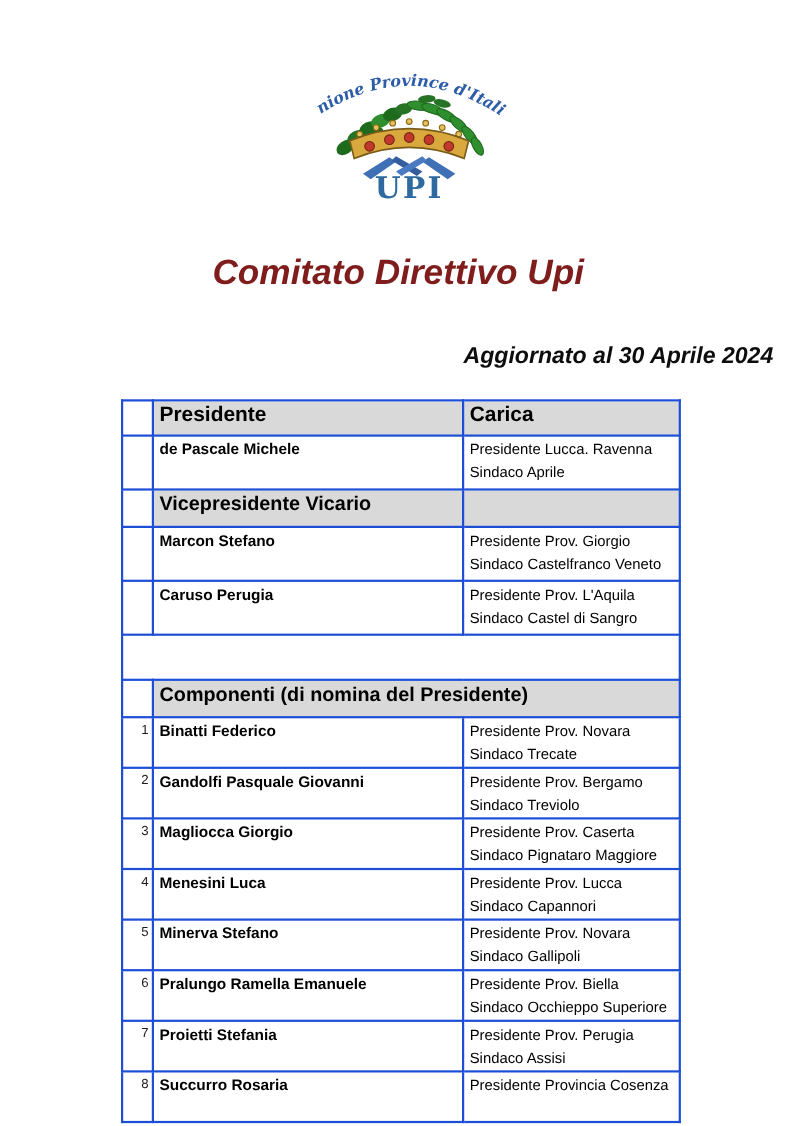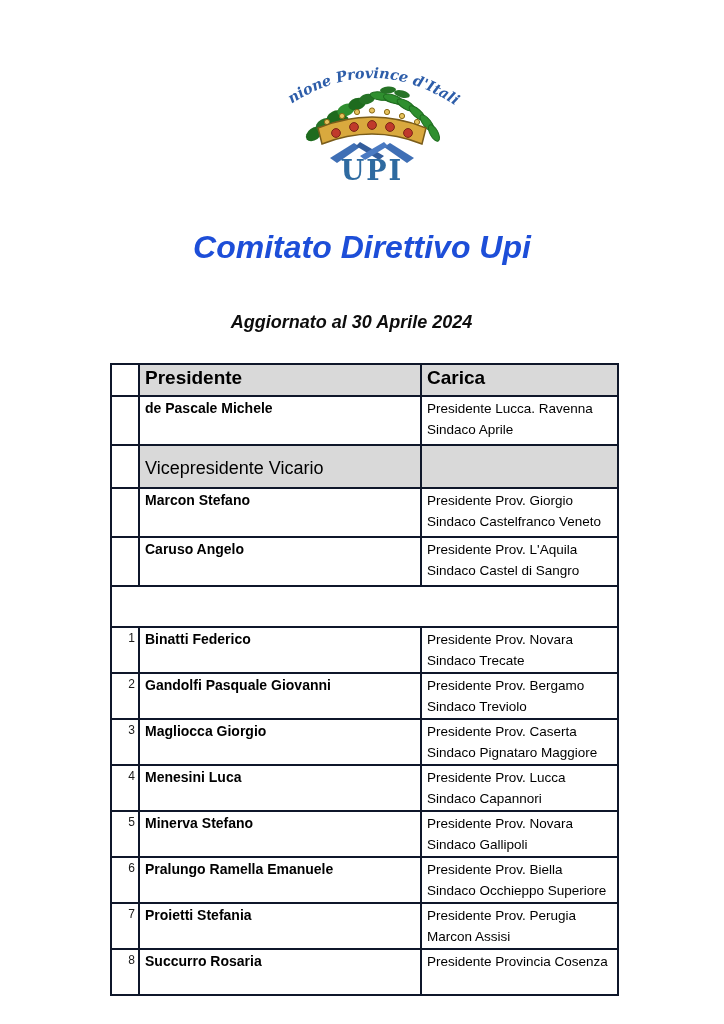--- a/index.html
+++ b/index.html
@@ -5,44 +5,44 @@
   html,body{margin:0;padding:0}
   body{
     width:724px;height:1024px;position:relative;background:#ffffff;
     font-family:"Liberation Sans",sans-serif;color:#000;overflow:hidden;
   }
   
   .logo{position:absolute;left:280px;top:46px;width:184px;height:140px}
   
   .doc-title{
     position:absolute;left:0;top:229px;width:724px;text-align:center;
-    font-size:32px;font-weight:bold;font-style:italic;letter-spacing:0px;color:#1d4ed8;
+    font-size:32px;font-weight:bold;font-style:italic;letter-spacing:0px;color:#7f1d1d;
   }
   .doc-subtitle{
-    position:absolute;left:0;top:312px;width:703px;text-align:center;
-    font-size:18px;font-weight:bold;font-style:italic;color:#0d0d0d;
+    position:absolute;left:0;top:312px;width:703px;text-align:right;
+    font-size:21px;font-weight:bold;font-style:italic;color:#0d0d0d;
   }
   
   table.committee{
     position:absolute;left:110px;top:363px;width:507px;
     border-collapse:collapse;table-layout:fixed;
   }
   .committee td,.committee th{
-    border:2px solid #0f172a;vertical-align:top;padding:0;overflow:hidden;
+    border:2px solid #1d4ed8;vertical-align:top;padding:0;overflow:hidden;
     font-family:"Liberation Sans",sans-serif;
   }
   .committee th{
     background:#d9d9d9;text-align:left;font-size:19px;font-weight:bold;
     padding:2px 5px;height:26px;
   }
   .committee th.corner{background:#ffffff}
   td.num{font-size:12px;text-align:right;padding:3px 3px 0 0;color:#1a1a1a}
   td.name{font-weight:bold;font-size:14px;padding:3px 5px 0 5px}
   td.role{font-size:13.5px;padding:2px 5px 0 5px;line-height:20.5px}
-  td.section-label{background:#d9d9d9;font-weight:normal;font-size:18px;padding:12px 5px 0 5px}
+  td.section-label{background:#d9d9d9;font-weight:bold;font-size:18px;padding:2px 5px 0 5px}
   td.section-empty{background:#d9d9d9}
   tr.r-member td{height:44px}
   tr.r-member.numbered td{height:41px}
   tr.r-section td,tr.r-section_span td{height:29px}
   tr.r-spacer td{height:39px;background:#ffffff}
 </style>
 </head>
 <body>
 
 <div class="logo">
@@ -139,29 +139,33 @@
       <tr class="r-member">
         <td class="num"></td>
         <td class="name">Marcon Stefano</td>
         <td class="role">
           <div>Presidente Prov. Giorgio</div>
           <div>Sindaco Castelfranco Veneto</div>
         </td>
       </tr>
       <tr class="r-member">
         <td class="num"></td>
-        <td class="name">Caruso Angelo</td>
+        <td class="name">Caruso Perugia</td>
         <td class="role">
           <div>Presidente Prov. L'Aquila</div>
           <div>Sindaco Castel di Sangro</div>
         </td>
       </tr>
       <tr class="r-spacer">
         <td class="spacer" colspan="3"></td>
       </tr>
+      <tr class="r-section_span">
+        <td class="num"></td>
+        <td class="section-label" colspan="2">Componenti (di nomina del Presidente)</td>
+      </tr>
       <tr class="r-member numbered">
         <td class="num">1</td>
         <td class="name">Binatti Federico</td>
         <td class="role">
           <div>Presidente Prov. Novara</div>
           <div>Sindaco Trecate</div>
         </td>
       </tr>
       <tr class="r-member numbered">
         <td class="num">2</td>
@@ -201,21 +205,21 @@
         <td class="role">
           <div>Presidente Prov. Biella</div>
           <div>Sindaco Occhieppo Superiore</div>
         </td>
       </tr>
       <tr class="r-member numbered">
         <td class="num">7</td>
         <td class="name">Proietti Stefania</td>
         <td class="role">
           <div>Presidente Prov. Perugia</div>
-          <div>Marcon Assisi</div>
+          <div>Sindaco Assisi</div>
         </td>
       </tr>
       <tr class="r-member numbered">
         <td class="num">8</td>
         <td class="name">Succurro Rosaria</td>
         <td class="role">
           <div>Presidente Provincia Cosenza</div>
         </td>
       </tr>
     </tbody>

